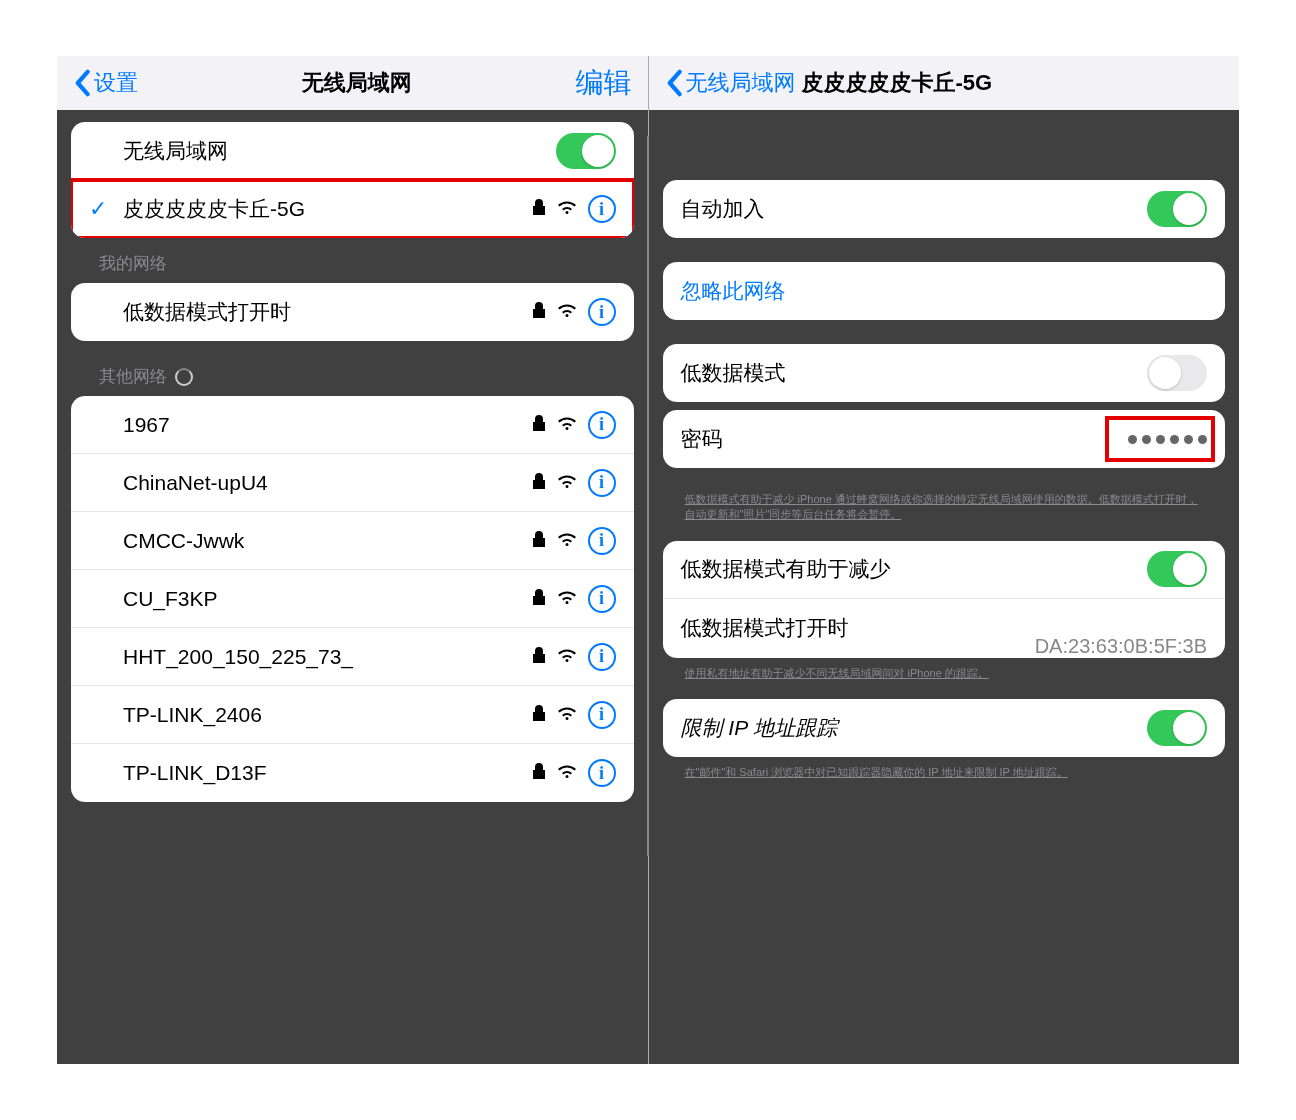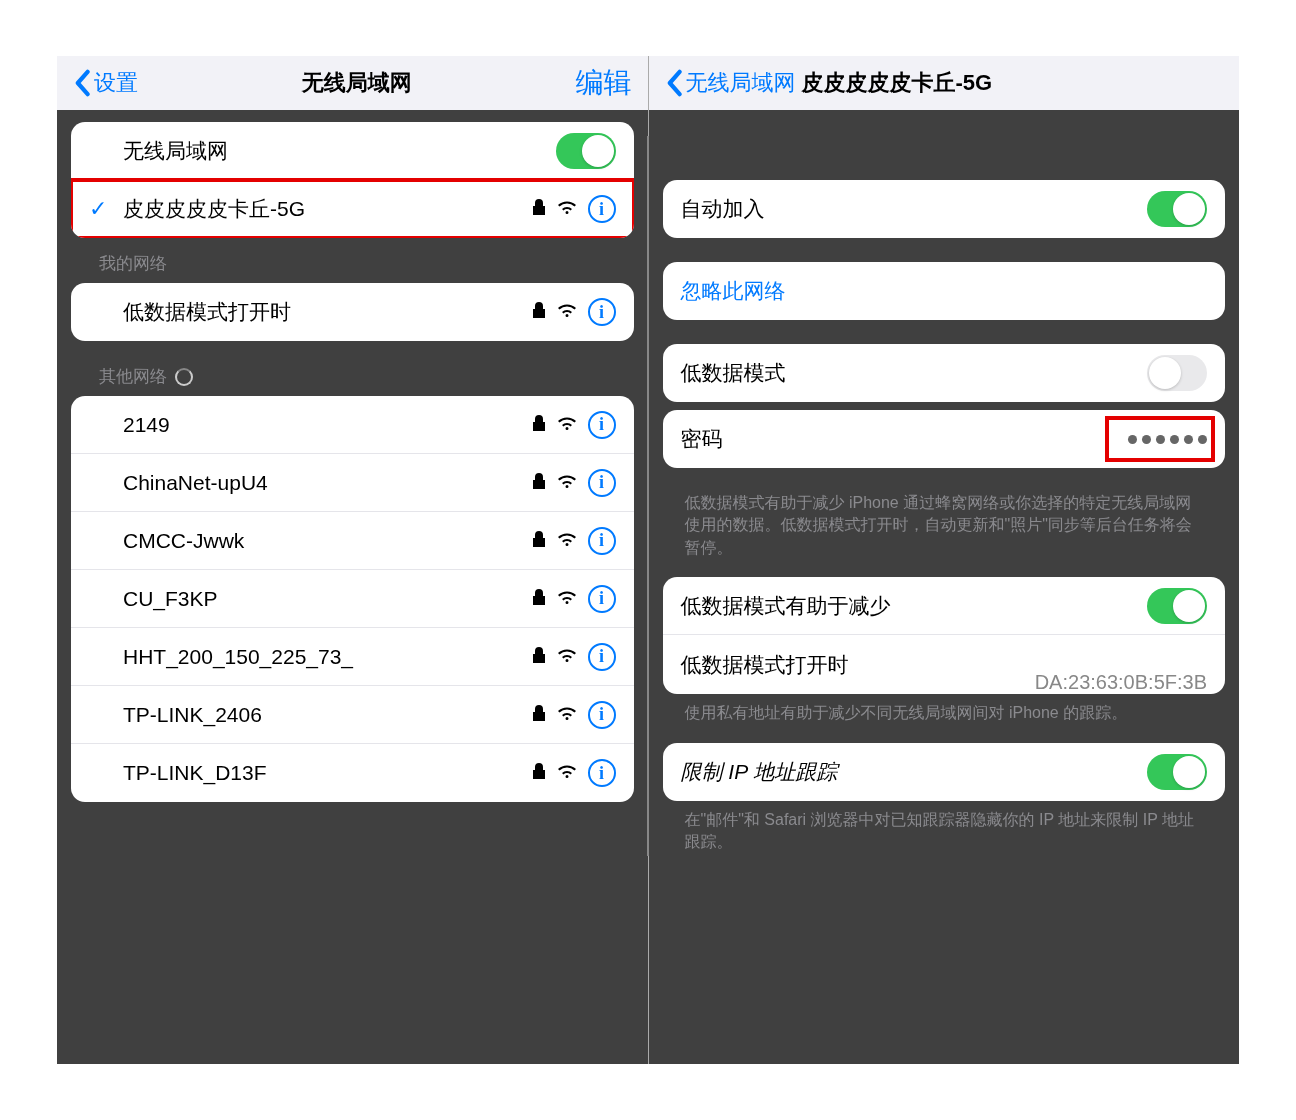--- a/index.html
+++ b/index.html
@@ -33,21 +33,21 @@
 .toggle.on .knob { right: 2px; }
 .toggle.off .knob { left: 2px; }
 
 .accessory { display: flex; align-items: center; gap: 10px; }
 .info-btn { width: 28px; height: 28px; border: 2px solid #007aff; border-radius: 50%; display: flex; align-items: center; justify-content: center; color: #007aff; font-size: 18px; font-weight: 600; font-family: Georgia, serif; cursor: pointer; }
 
 .section-header { font-size: 17px; color: #8a8a8e; padding: 0 28px 8px 28px; display: flex; align-items: center; gap: 8px; }
 .spinner { width: 18px; height: 18px; border: 2px solid #ccc; border-top-color: #888; border-radius: 50%; animation: spin 1s linear infinite; }
 @keyframes spin { to { transform: rotate(360deg); } }
 
-.footer-text { font-size: 16px; color: #8a8a8e; padding: 0 22px 18px 22px; line-height: 1.4; }
+.footer-text { font-size: 11px; color: #8a8a8e; padding: 0 22px 18px 22px; line-height: 1.4; text-decoration: underline; }
 
 .highlight-red { outline: 4px solid #e40000; outline-offset: -2px; }
 .highlight-box { border: 4px solid #e40000; position: absolute; pointer-events: none; }
 
 .dots { display: flex; gap: 5px; align-items: center; }
 .dots span { width: 9px; height: 9px; background: #666; border-radius: 50%; }
 
 .indented { padding-left: 52px; }
 </style>
 </head>
@@ -107,21 +107,21 @@
     </div>
           </div>
         </div>
 
       <div class="section-header">
         <span>其他网络</span>
         <span class="spinner"></span>
       </div>
       <div class="group" id="other-networks" style="margin-bottom:0;">
           <div class="row indented">
-    <span class="row-label">2149</span>
+    <span class="row-label">1967</span>
     <div class="accessory">
       <span><svg width="14" height="18" viewBox="0 0 14 18">
                   <path d="M3 8 V5 a4 4 0 0 1 8 0 V8 M1 8 h12 v9 H1 z" fill="#000"></path>
                 </svg></span>
       <span><svg width="22" height="18" viewBox="0 0 22 18">
                   <path d="M11 16 a1.5 1.5 0 1 0 0-3 a1.5 1.5 0 0 0 0 3 M6 11 a7 7 0 0 1 10 0 l-1.5 1.5 a5 5 0 0 0-7 0 z M2 7 a13 13 0 0 1 18 0 l-1.5 1.5 a11 11 0 0 0-15 0 z" fill="#000"></path>
                 </svg></span>
       <span class="info-btn">i</span>
     </div>
           </div>

